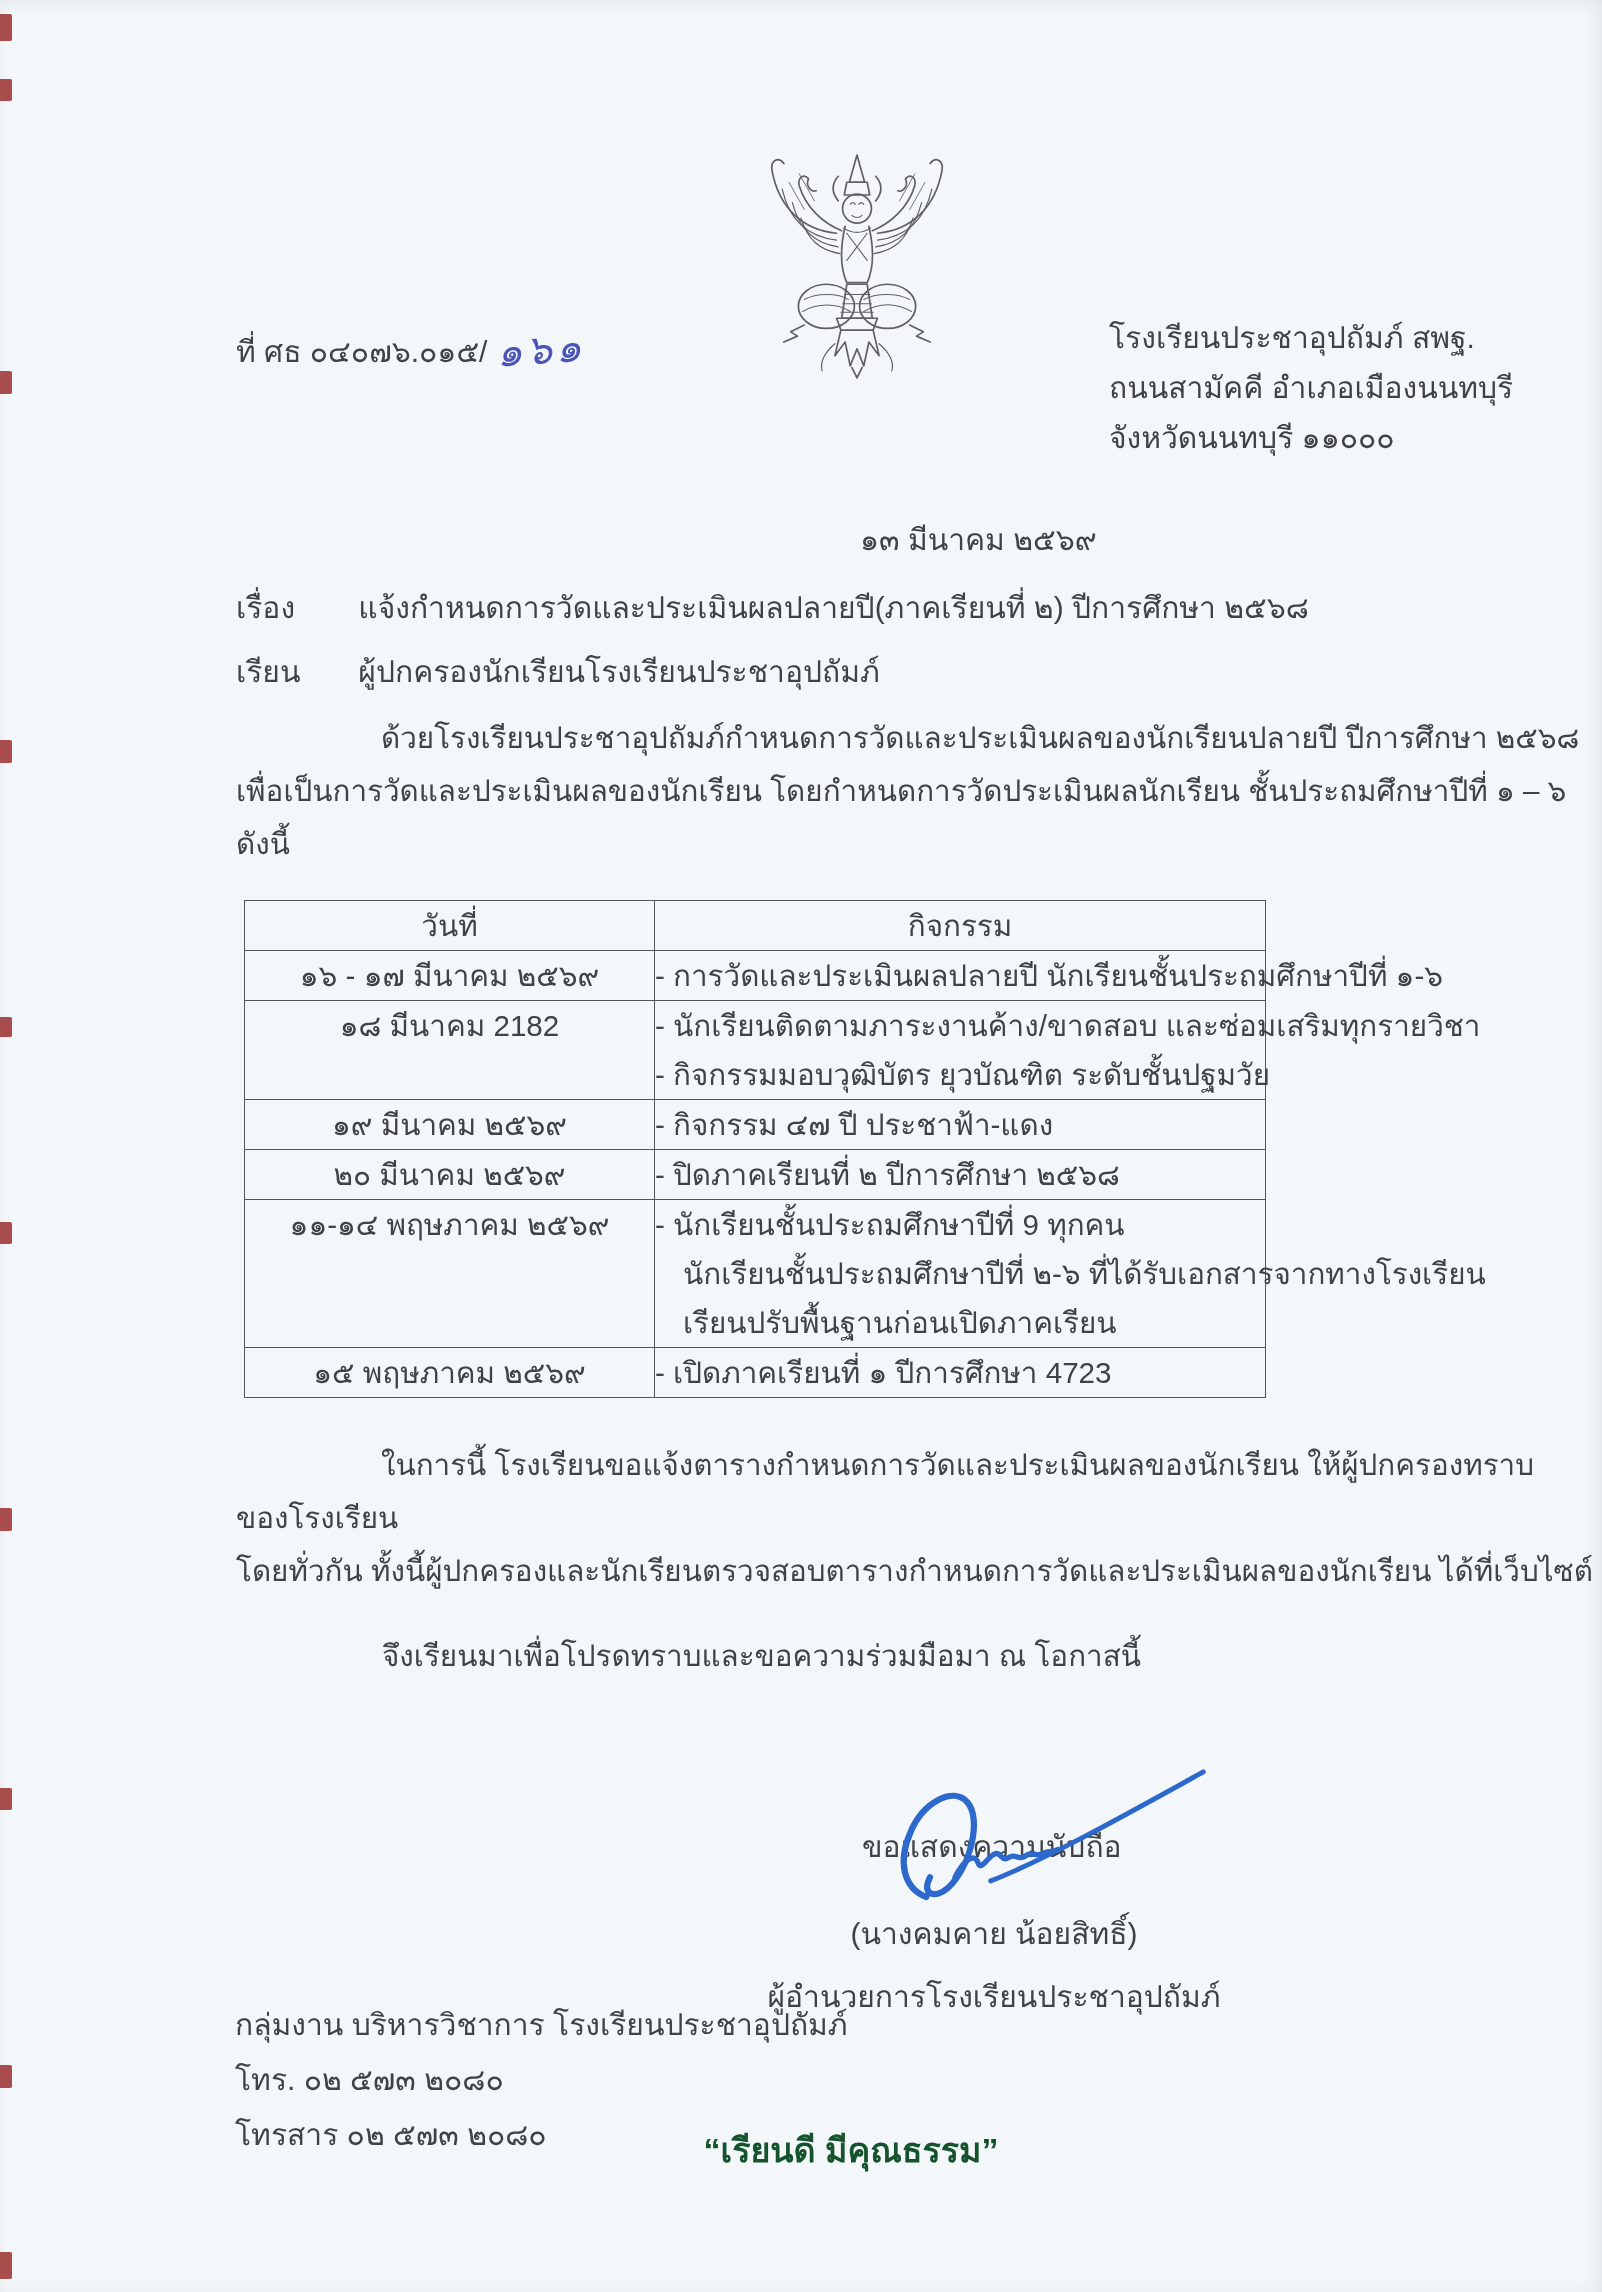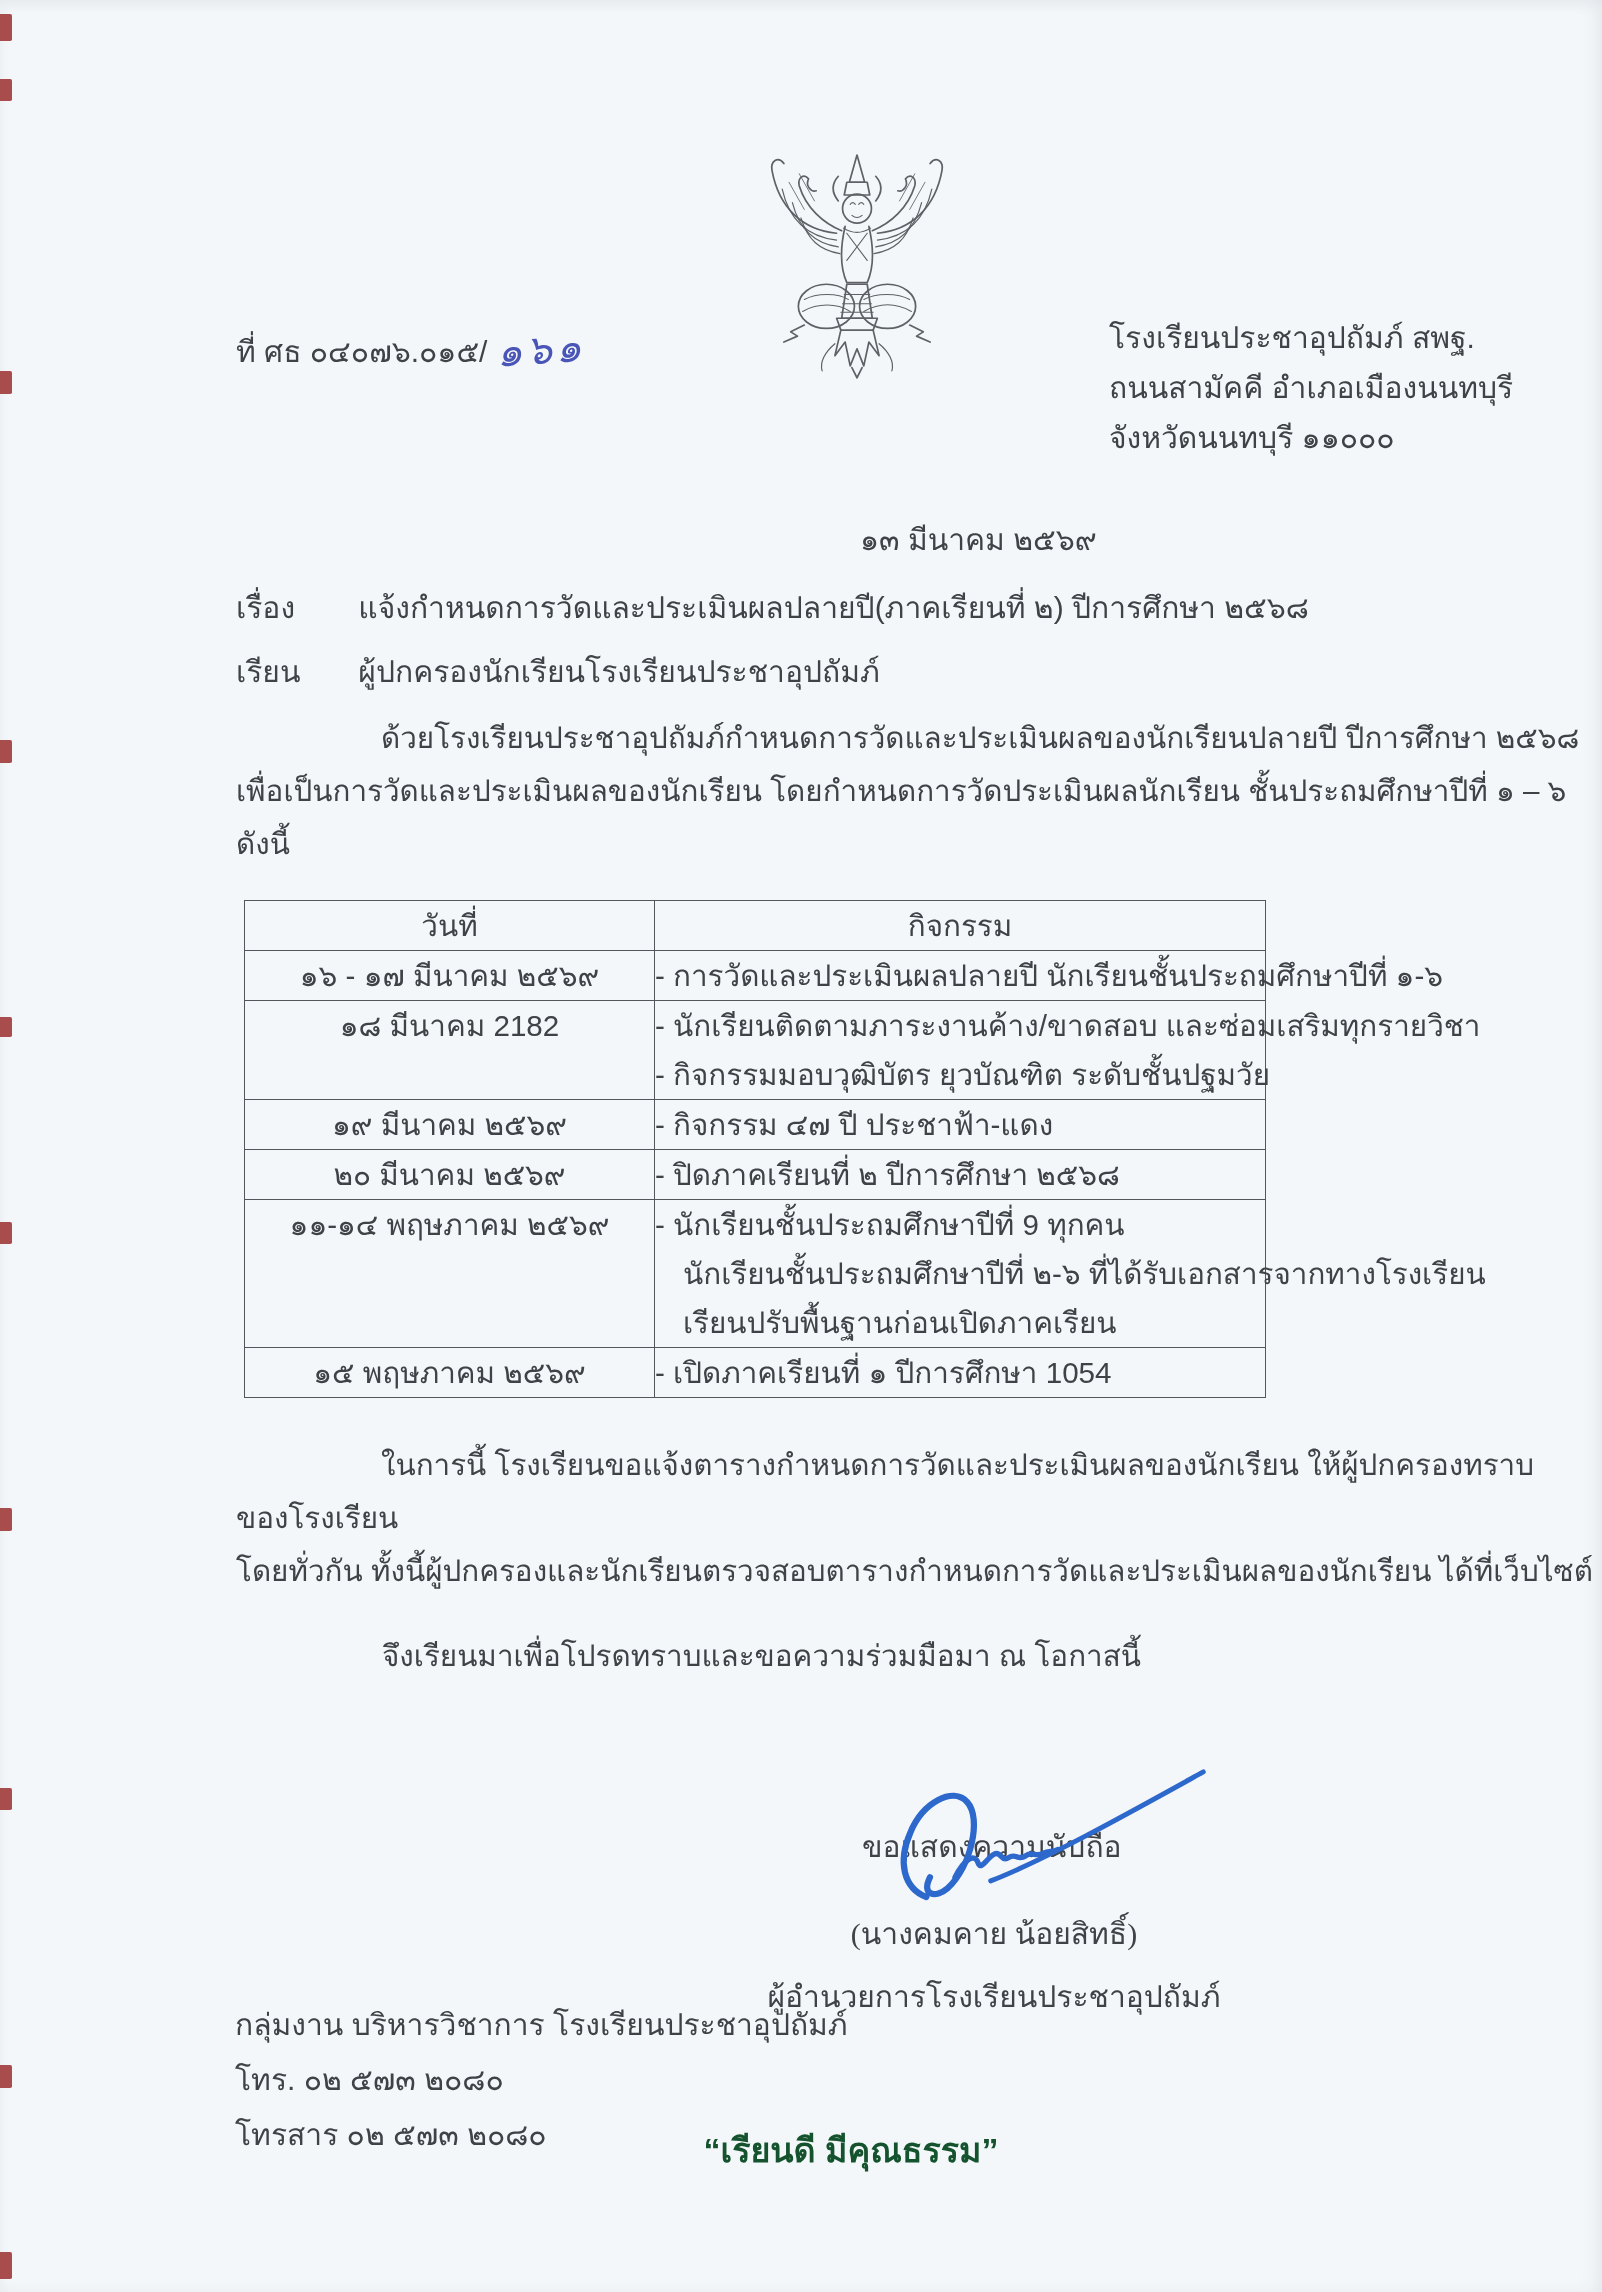--- a/index.html
+++ b/index.html
@@ -35,21 +35,21 @@
   table.schedule th,table.schedule td{border:1.8px solid #53565a;padding:0;}
   table.schedule th{height:49px;font-weight:normal;text-align:center;margin-top:8px;}
   table.schedule td{vertical-align:top;margin-left:8px;}
   td.d{text-align:center;line-height:49px;padding-top:0.9px;}
   td.a{padding-left:16px;padding-top:0.9px;padding-bottom:0.9px;}
   td.a div{line-height:49px;white-space:nowrap;}
   td.a div.cont{padding-left:28px;}
   .closing2{position:absolute;left:382px;top:1632px;font-size:29.6px;white-space:nowrap;}
   .salutation{position:absolute;left:862px;top:1823px;font-size:30px;white-space:nowrap;}
   .signature{position:absolute;left:885px;top:1763px;width:340px;height:159px;}
-  .signer{position:absolute;left:761px;width:466px;text-align:center;font-size:30px;white-space:nowrap;font-family:Liberation Serif, serif;}
+  .signer{position:absolute;left:761px;width:466px;text-align:center;font-size:30px;white-space:nowrap;}
   .signer-name{top:1910px;}
   .signer-title{top:1973px;}
   .footer{position:absolute;left:235px;top:1997px;font-size:30px;line-height:55px;white-space:nowrap;}
   .motto{position:absolute;left:654px;top:2123px;width:394px;text-align:center;
          font-size:34px;font-weight:bold;color:#14532d;white-space:nowrap;}
 </style>
 </head>
 <body>
 
 <div class="page">
@@ -182,21 +182,21 @@
         <td class="d">๑๑-๑๔ พฤษภาคม ๒๕๖๙</td>
         <td class="a">
           <div>- นักเรียนชั้นประถมศึกษาปีที่ 9 ทุกคน</div>
           <div class="cont">นักเรียนชั้นประถมศึกษาปีที่ ๒-๖ ที่ได้รับเอกสารจากทางโรงเรียน</div>
           <div class="cont">เรียนปรับพื้นฐานก่อนเปิดภาคเรียน</div>
         </td>
       </tr>
       <tr>
         <td class="d">๑๕ พฤษภาคม ๒๕๖๙</td>
         <td class="a">
-          <div>- เปิดภาคเรียนที่ ๑ ปีการศึกษา 1054</div>
+          <div>- เปิดภาคเรียนที่ ๑ ปีการศึกษา 4723</div>
         </td>
       </tr>
     </tbody>
   </table>
 
   <div class="para closing">
     <div class="indent">ในการนี้ โรงเรียนขอแจ้งตารางกำหนดการวัดและประเมินผลของนักเรียน ให้ผู้ปกครองทราบ</div>
     <div>ของโรงเรียน</div>
     <div>โดยทั่วกัน ทั้งนี้ผู้ปกครองและนักเรียนตรวจสอบตารางกำหนดการวัดและประเมินผลของนักเรียน ได้ที่เว็บไซต์</div>
   </div>

